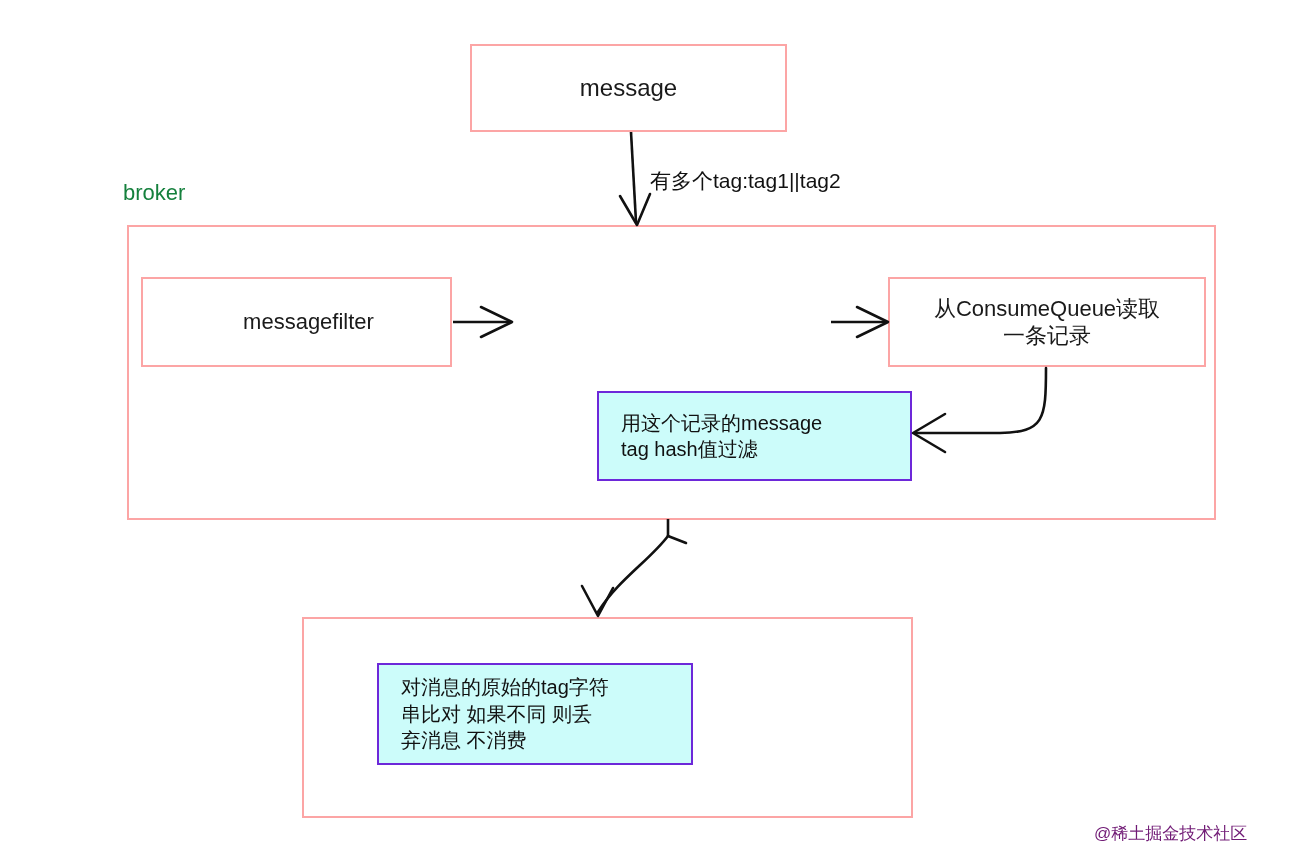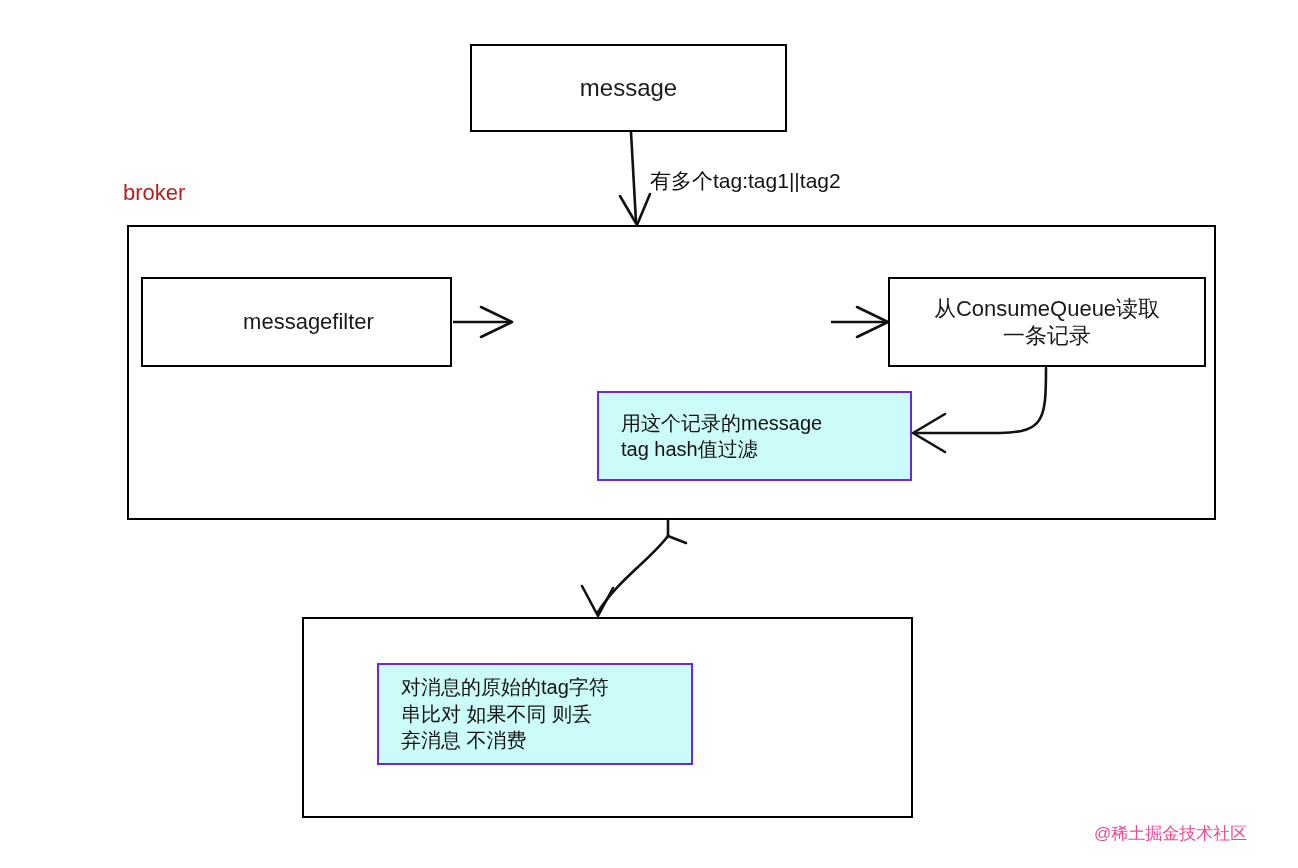--- a/index.html
+++ b/index.html
@@ -12,21 +12,21 @@
   }
   #canvas {
     position: relative;
     width: 1298px;
     height: 868px;
     background: #ffffff;
     overflow: hidden;
   }
   .box {
     position: absolute;
-    border: 2px solid #000000;
+    border: 2px solid #fca5a5;
     background: #ffffff;
     box-sizing: border-box;
     display: flex;
     align-items: center;
     justify-content: center;
     text-align: center;
     color: #1a1a1a;
   }
   .box-label {
     white-space: pre-line;
@@ -43,39 +43,39 @@
     text-align: left;
     color: #111111;
   }
   .note-label {
     white-space: pre-line;
     line-height: 1.32;
     padding-left: 22px;
   }
   .plain-label {
     position: absolute;
-    color: #b91c1c;
+    color: #15803d;
     white-space: nowrap;
   }
   .edge-label {
     position: absolute;
     color: #111111;
     white-space: nowrap;
   }
   svg.overlay {
     position: absolute;
     left: 0;
     top: 0;
     width: 1298px;
     height: 868px;
     pointer-events: none;
   }
   .watermark {
     position: absolute;
-    color: #ec4899;
+    color: #701a75;
     white-space: nowrap;
     font-size: 17px;
   }
 
   
   #box-message    { left: 470px; top: 44px;  width: 317px; height: 88px;  font-size: 24px; }
   #box-broker     { left: 127px; top: 225px; width: 1089px; height: 295px; }
   #box-filter     { left: 141px; top: 277px; width: 311px; height: 90px; font-size: 22px; padding-left: 24px; }
   #box-store      { left: 512px; top: 277px; width: 318px; height: 90px; font-size: 22px; }
   #box-queue      { left: 888px; top: 277px; width: 318px; height: 90px; font-size: 22px; justify-content: center; }

